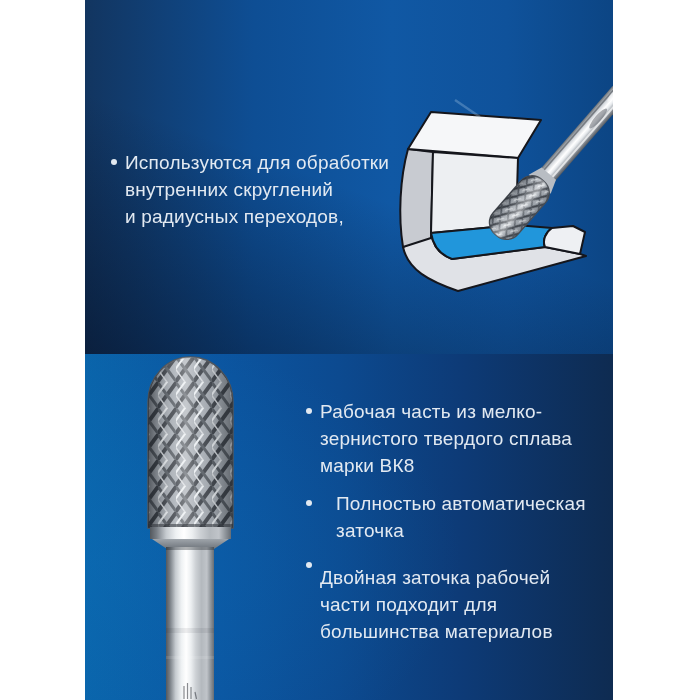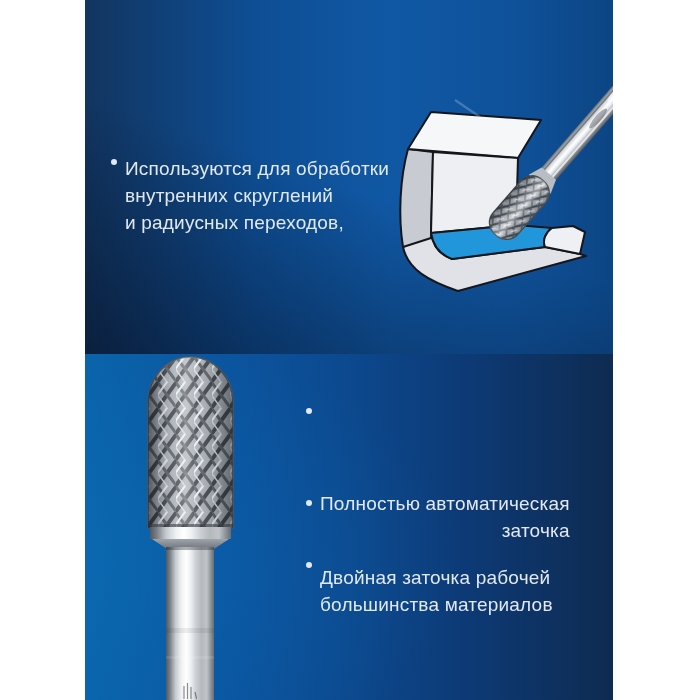--- a/index.html
+++ b/index.html
@@ -32,21 +32,21 @@
   svg{display:block;}
 </style>
 </head>
 <body>
 
 <div class="content">
 
   <div class="section-top">
 
     <span class="dot" style="left:26px;top:159px;"></span>
-    <div class="lines" style="left:40px;top:155px;">
+    <div class="lines" style="left:40px;top:149px;">
       <div class="bullet-line">Используются для обработки</div>
       <div class="bullet-line">внутренних скруглений</div>
       <div class="bullet-line">и радиусных переходов,</div>
     </div>
 
     <svg style="position:absolute;left:310px;top:80px;" width="218" height="222" viewBox="0 0 218 222">
       <defs>
         <linearGradient id="sg2" x1="0" y1="0" x2="1" y2="0">
           <stop offset="0" stop-color="#6a7076"></stop>
           <stop offset="0.22" stop-color="#c9ced4"></stop>
@@ -145,28 +145,34 @@
       <g>
         <rect x="26" y="191" width="48" height="153" fill="url(#sg1)"></rect>
         <rect x="26" y="191" width="48" height="3" fill="rgba(30,34,40,0.35)"></rect>
         <rect x="26" y="272" width="48" height="5" fill="rgba(20,25,32,0.08)"></rect>
         <rect x="26" y="300" width="48" height="3" fill="rgba(255,255,255,0.1)"></rect>
         <path d="M44,330 V343 M47.5,327 V343 M51,331 V343 M55,336 L56.5,343" stroke="rgba(45,50,57,0.55)" stroke-width="1.2" fill="none"></path>
       </g>
     </svg>
 
     <span class="dot" style="left:221px;top:54px;"></span>
+    <div class="lines" style="left:235px;top:44px;">
+      <div class="bullet-line">Рабочая часть из мелко-</div>
+      <div class="bullet-line">зернистого твердого сплава</div>
+      <div class="bullet-line">марки ВК8</div>
+    </div>
 
     <span class="dot" style="left:221px;top:146px;"></span>
-    <div class="lines" style="left:235px;top:136px;text-align:right;">
+    <div class="lines" style="left:251px;top:136px;">
       <div class="bullet-line">Полностью автоматическая</div>
       <div class="bullet-line">заточка</div>
     </div>
 
     <span class="dot" style="left:221px;top:208px;"></span>
     <div class="lines" style="left:235px;top:210px;">
       <div class="bullet-line">Двойная заточка рабочей</div>
+      <div class="bullet-line">части подходит для</div>
       <div class="bullet-line">большинства материалов</div>
     </div>
 
   </div>
 
 </div>
 
 </body></html>

